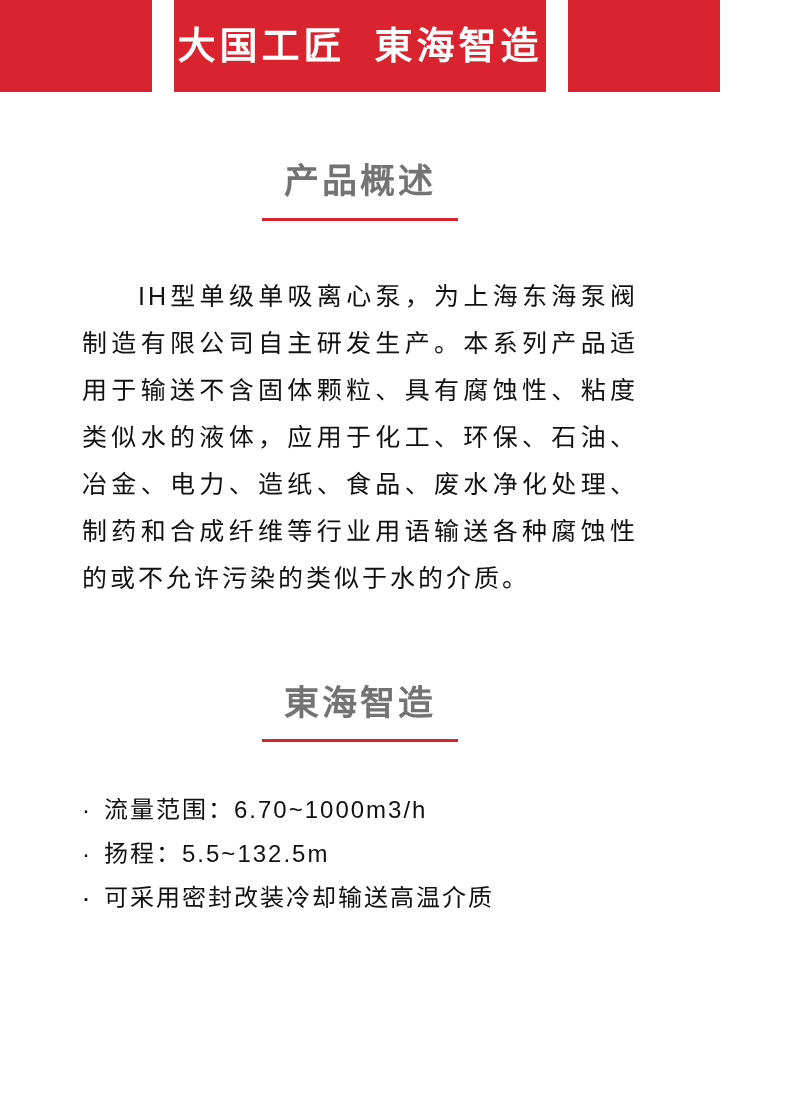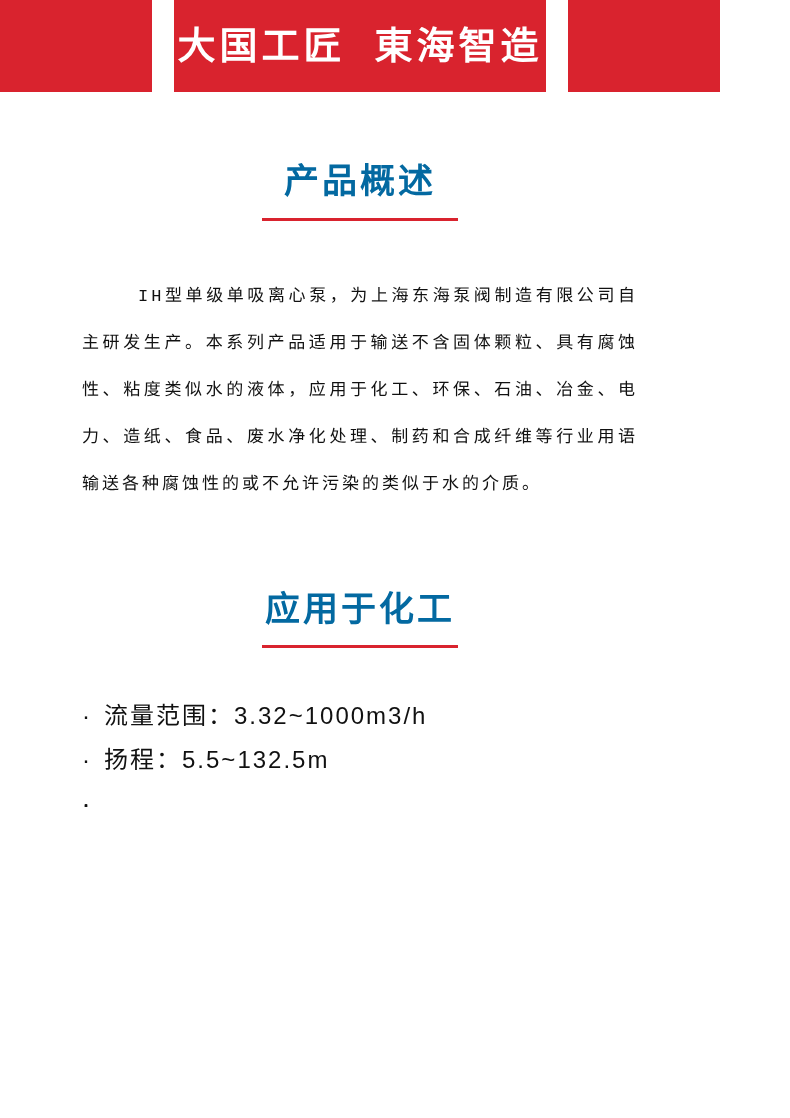--- a/index.html
+++ b/index.html
@@ -58,44 +58,43 @@
   
   .section-heading {
     text-align: center;
     margin: 0;
   }
   .section-heading .heading-text {
     display: inline-block;
     font-size: 35px;
     font-weight: bold;
     letter-spacing: 3px;
-    color: #0369a1;
+    color: #737373;
     line-height: 1.1;
   }
   .heading-rule {
     width: 196px;
     height: 3px;
     background: #d9232e;
     margin: 17px auto 0;
   }
 
   .heading-overview-wrap { padding-top: 70px; }
   .heading-conditions-wrap { padding-top: 82px; }
 
   
   .overview-body {
     margin: 52px 82px 0 82px;
-    font-size: 17px;
+    font-size: 25px;
     line-height: 47px;
     letter-spacing: 3px;
     text-align: justify;
     text-align-last: left;
     text-indent: 56px;
     color: #111111;
-    font-family: Liberation Mono, monospace;
   }
 
   
   .conditions-list {
     list-style: none;
     margin: 47px 0 0 0;
     padding: 0 0 0 82px;
   }
   .conditions-list li {
     position: relative;
@@ -131,38 +130,39 @@
   <div class="heading-overview-wrap">
     <div class="section-heading">
       <span class="heading-text">产品概述</span>
       <div class="heading-rule"></div>
     </div>
     <p class="overview-body">IH型单级单吸离心泵，为上海东海泵阀制造有限公司自主研发生产。本系列产品适用于输送不含固体颗粒、具有腐蚀性、粘度类似水的液体，应用于化工、环保、石油、冶金、电力、造纸、食品、废水净化处理、制药和合成纤维等行业用语输送各种腐蚀性的或不允许污染的类似于水的介质。</p>
   </div>
 
   <div class="heading-conditions-wrap">
     <div class="section-heading">
-      <span class="heading-text">应用于化工</span>
+      <span class="heading-text">東海智造</span>
       <div class="heading-rule"></div>
     </div>
     <ul class="conditions-list">
       <li>
         <span class="bullet-dot">·</span>
-        <span>流量范围：3.32~1000m3/h</span>
+        <span>流量范围：6.70~1000m3/h</span>
       </li>
       <li>
         <span class="bullet-dot">·</span>
         <span>扬程：5.5~132.5m</span>
       </li>
       <li>
         <span class="bullet-dot">·</span>
       </li>
       <li>
         <span class="bullet-dot">·</span>
       </li>
       <li>
         <span class="bullet-dot">·</span>
+        <span>可采用密封改装冷却输送高温介质</span>
       </li>
     </ul>
     <div class="bottom-space"></div>
   </div>
 
 </div>
 
 </body></html>

